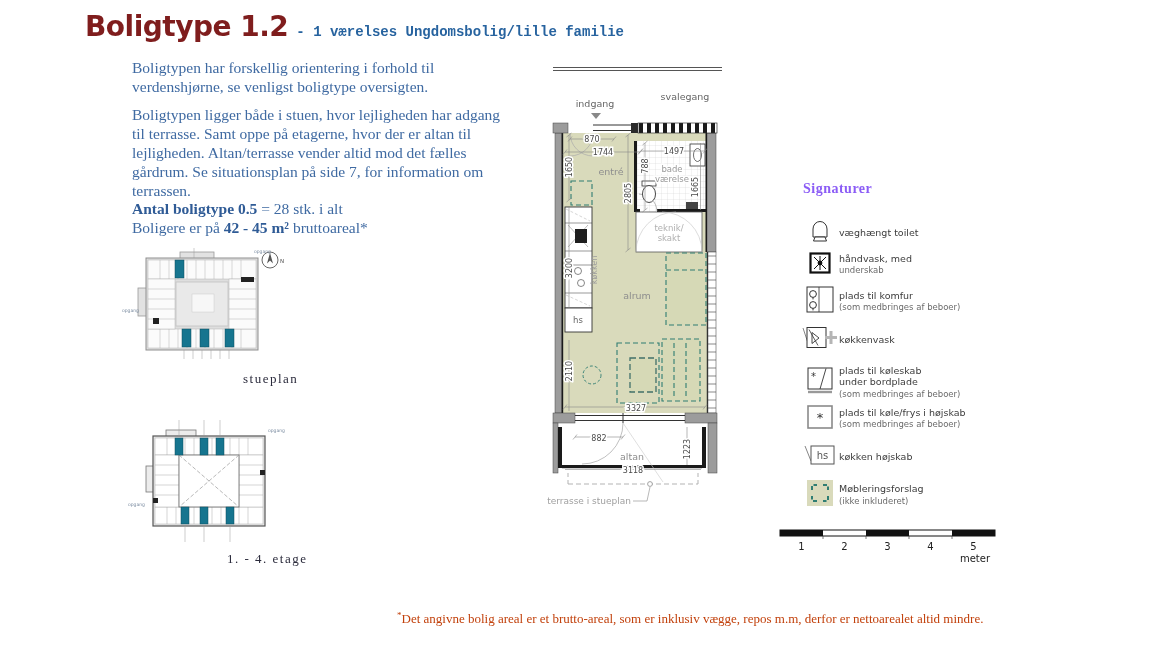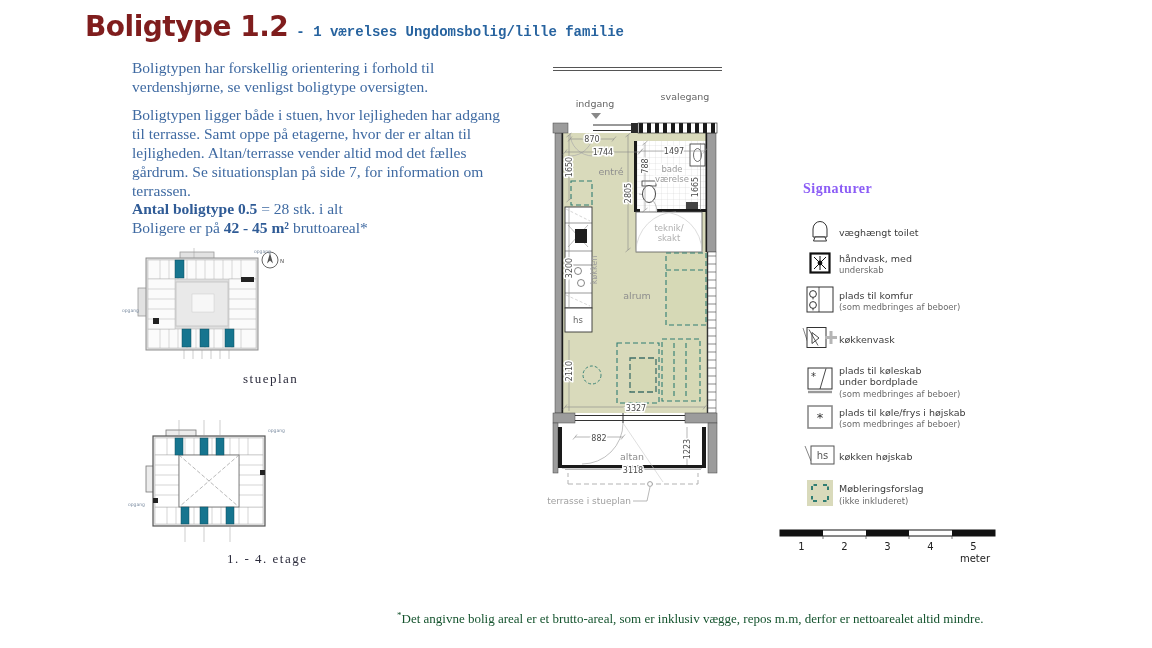--- a/index.html
+++ b/index.html
@@ -24,21 +24,21 @@
   #cap-etage{left:227px;top:551px;}
   
   #legend-title{left:803px;top:181px;font-size:14px;font-weight:bold;color:#8b5cf6;letter-spacing:0.5px;}
   #legend{left:801px;top:212px;width:240px;height:330px;}
   .leg-row{position:absolute;left:0;display:flex;align-items:center;}
   .leg-icon{width:38px;flex:0 0 38px;display:flex;justify-content:center;}
   .leg-text{font-family:"DejaVu Sans",sans-serif;font-size:9.5px;color:#3c3c3c;line-height:1.2;padding-top:3px;}
   .leg-text .sub{font-size:8.5px;color:#6b6b6b;}
   
   #scalebar{left:778px;top:527px;}
-  #footnote{left:397px;top:610px;width:648px;font-size:13px;color:#14532d;}
+  #footnote{left:397px;top:610px;width:648px;font-size:13px;color:#c2410c;}
   #footnote sup{font-size:9px;}
   svg{font-family:"DejaVu Sans",sans-serif;}
   svg text{user-select:none;}
   .halo{paint-order:stroke;stroke:#ffffff;stroke-width:3px;}
 </style>
 </head>
 <body>
 
 <div id="header" class="abs">
   <span class="t1">Boligtype 1.2</span><span class="t2">- 1 værelses Ungdomsbolig/lille familie</span>

